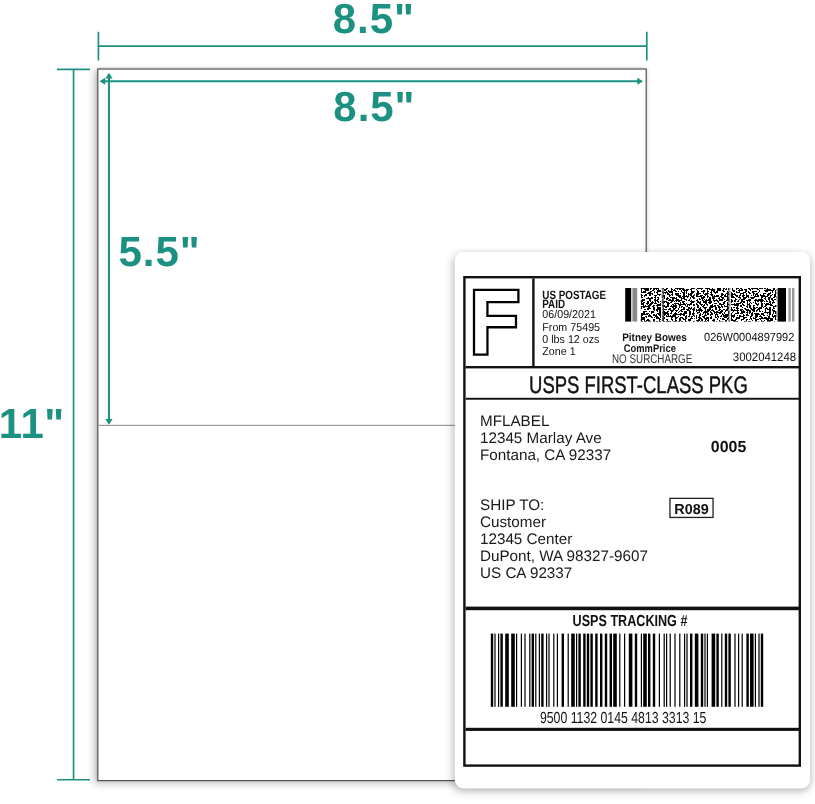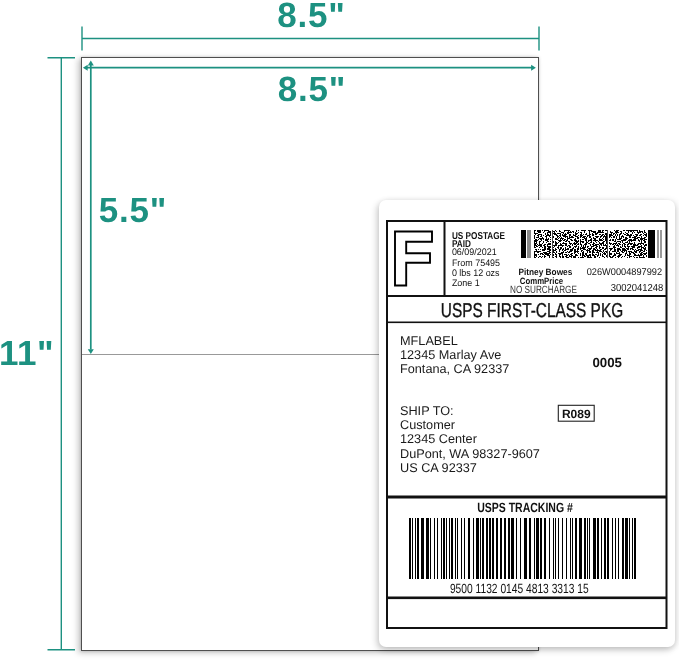--- a/index.html
+++ b/index.html
@@ -25,21 +25,21 @@
 
   <text x="311.5" y="27.3" font-size="35" font-weight="bold" fill="#1d9181" text-anchor="middle" letter-spacing="0.8">8.5"</text>
 
   <text x="312" y="100.9" font-size="35" font-weight="bold" fill="#1d9181" text-anchor="middle" letter-spacing="0.8">8.5"</text>
 
   <text x="133" y="222" font-size="35" font-weight="bold" fill="#1d9181" text-anchor="middle" letter-spacing="0.8">5.5"</text>
 
   <text x="26.5" y="364.9" font-size="35" font-weight="bold" fill="#1d9181" text-anchor="middle" letter-spacing="0.5">11"</text>
 </svg>
 
-<div class="abs" style="left:379px;top:200px;width:296px;height:447px;background:#fff;border-radius:7px;box-shadow:-2px 3px 7px rgba(0,0,0,0.20), 2px 1px 6px rgba(0,0,0,0.12);">
+<div class="abs" style="left:379px;top:210px;width:296px;height:447px;background:#fff;border-radius:7px;box-shadow:-2px 3px 7px rgba(0,0,0,0.20), 2px 1px 6px rgba(0,0,0,0.12);">
 <svg width="296" height="447" viewBox="0 0 296 447" text-rendering="geometricPrecision" style="position:absolute;left:0;top:0">
   <defs>
   <filter id="bwnoise" x="0" y="0" width="1" height="1">
     <feTurbulence type="fractalNoise" baseFrequency="0.6" numOctaves="2" seed="7" result="t"></feTurbulence>
     <feColorMatrix in="t" type="luminanceToAlpha" result="la"></feColorMatrix>
     <feComponentTransfer in="la" result="th">
             <feFuncA type="discrete" tableValues="0 1"></feFuncA>
           </feComponentTransfer>
     <feFlood flood-color="#000" result="f"></feFlood>
     <feComposite in="f" in2="th" operator="in" result="ink"></feComposite>

